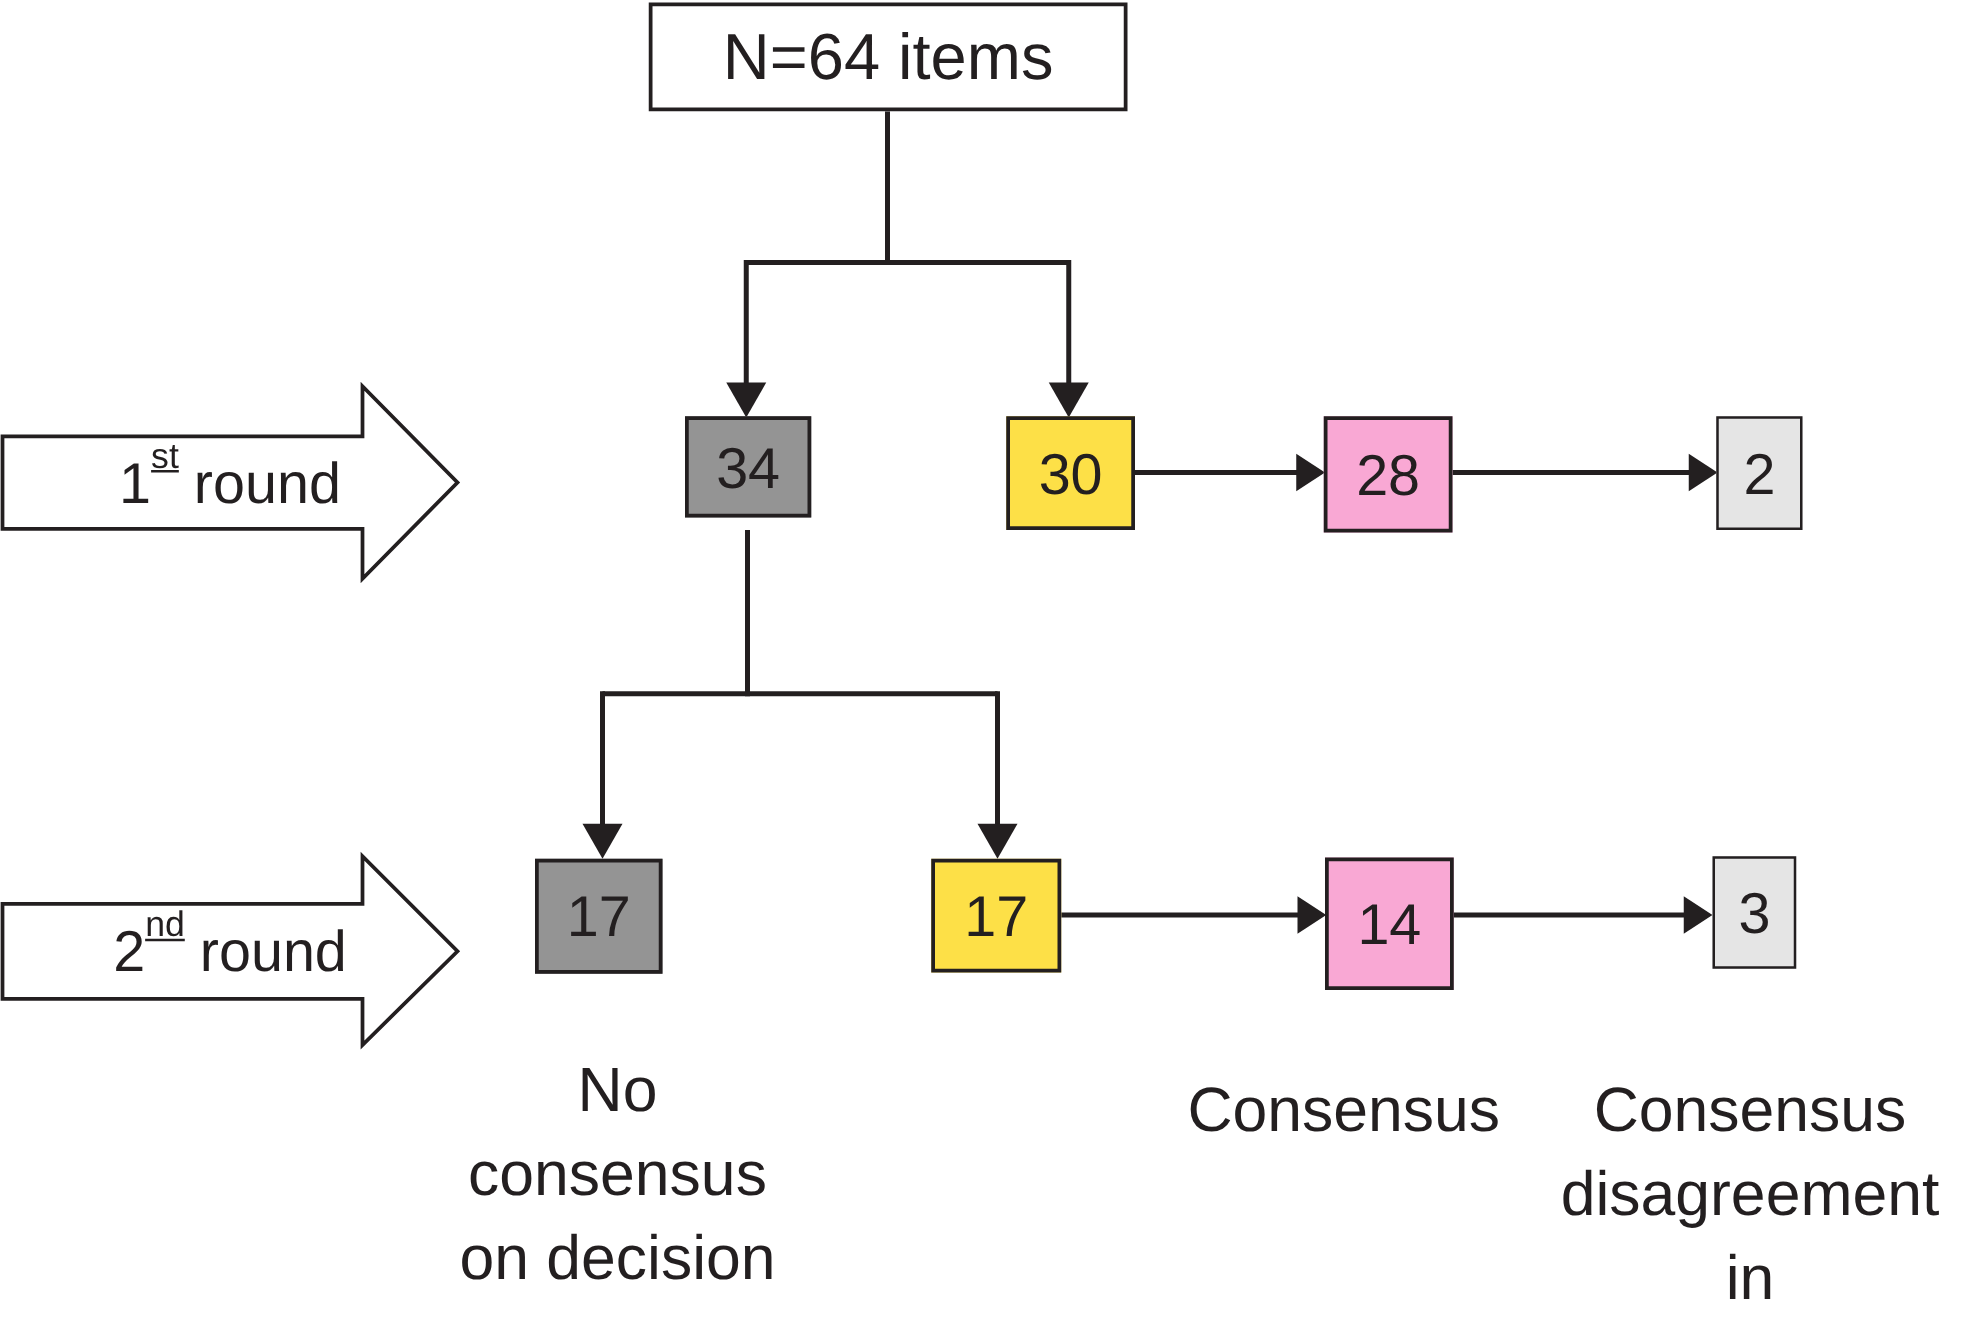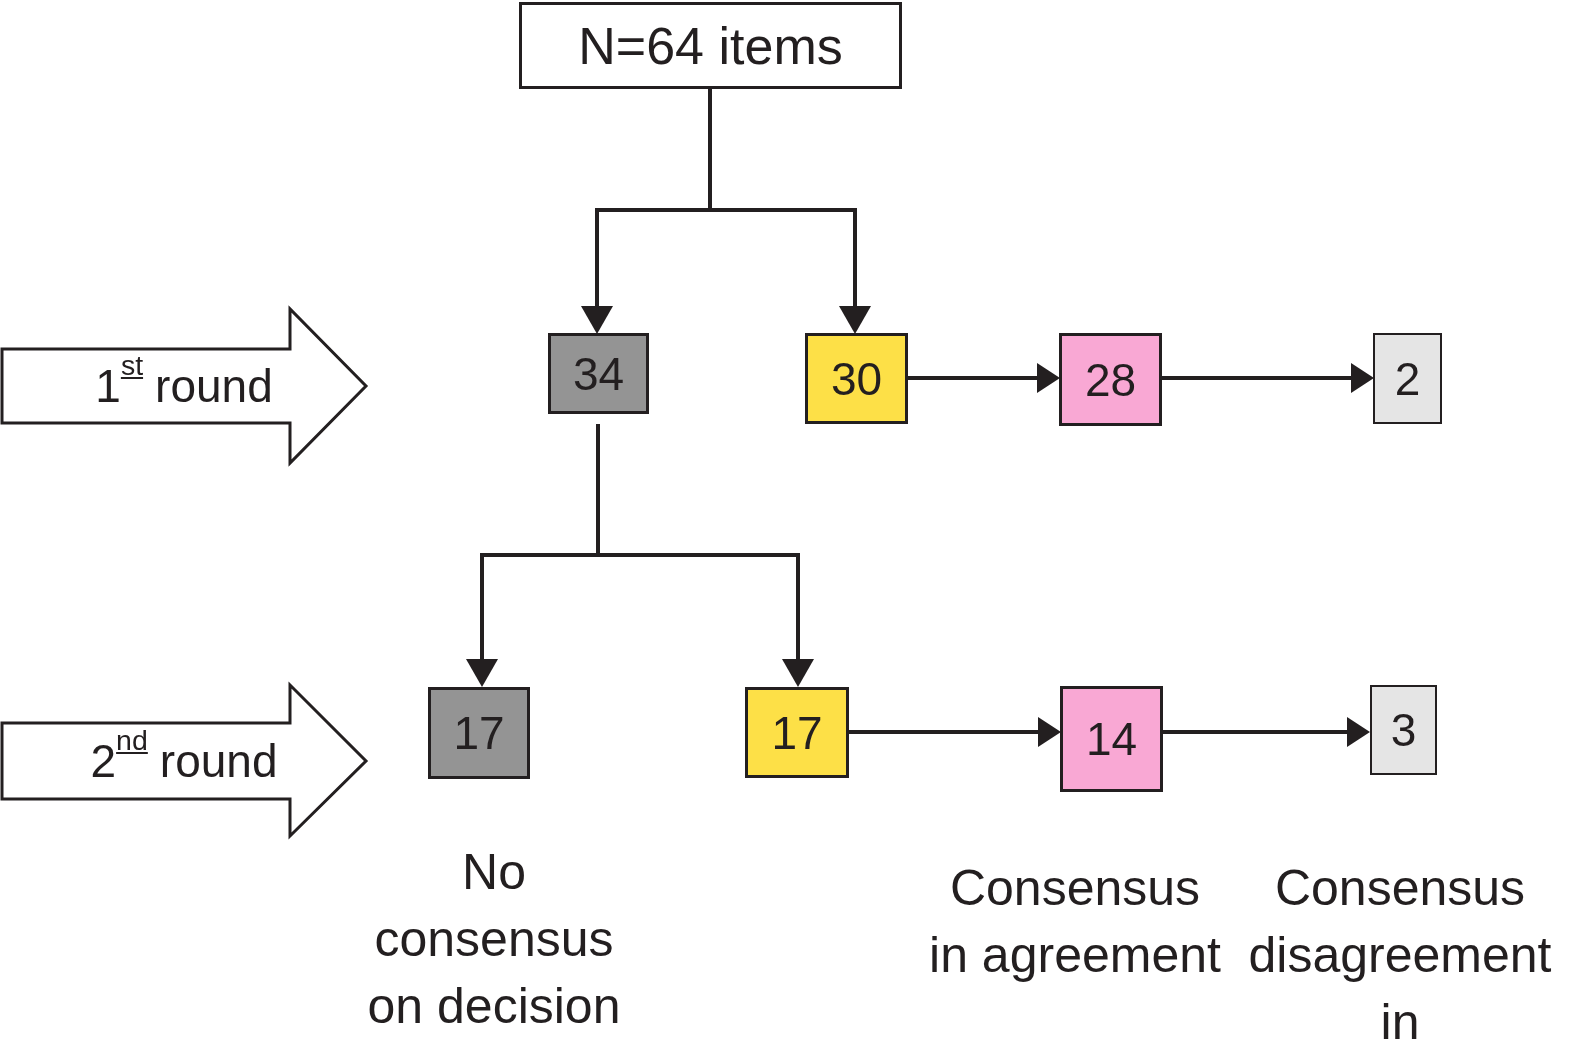--- a/index.html
+++ b/index.html
@@ -151,21 +151,20 @@
   </div>
 
   <div class="caption" style="left:332px; top:809px; width:324px;margin-top:30px;">
     <div>No</div>
     <div>consensus</div>
     <div>on decision</div>
   </div>
 
   <div class="caption" style="left:913px; top:855px; width:324px;">
     <div>Consensus</div>
-    <div>in agreement</div>
   </div>
 
   <div class="caption" style="left:1230px; top:855px; width:340px;">
     <div>Consensus</div>
     <div>disagreement</div>
     <div>in</div>
   </div>
 
 </div>
 

